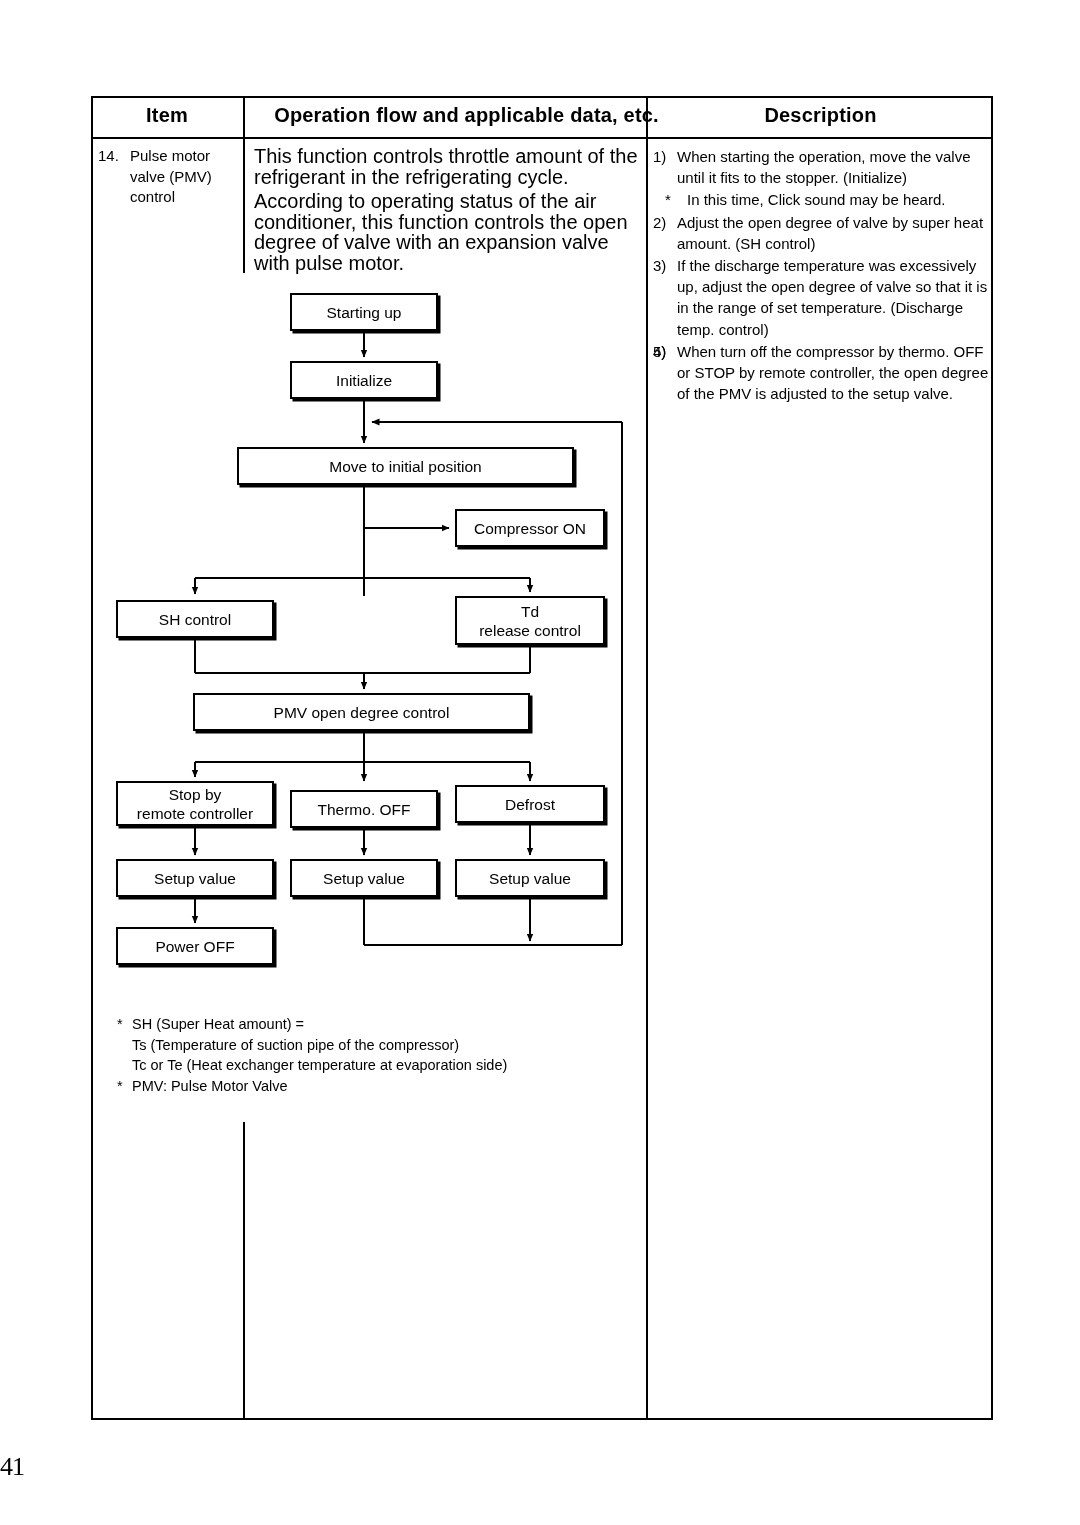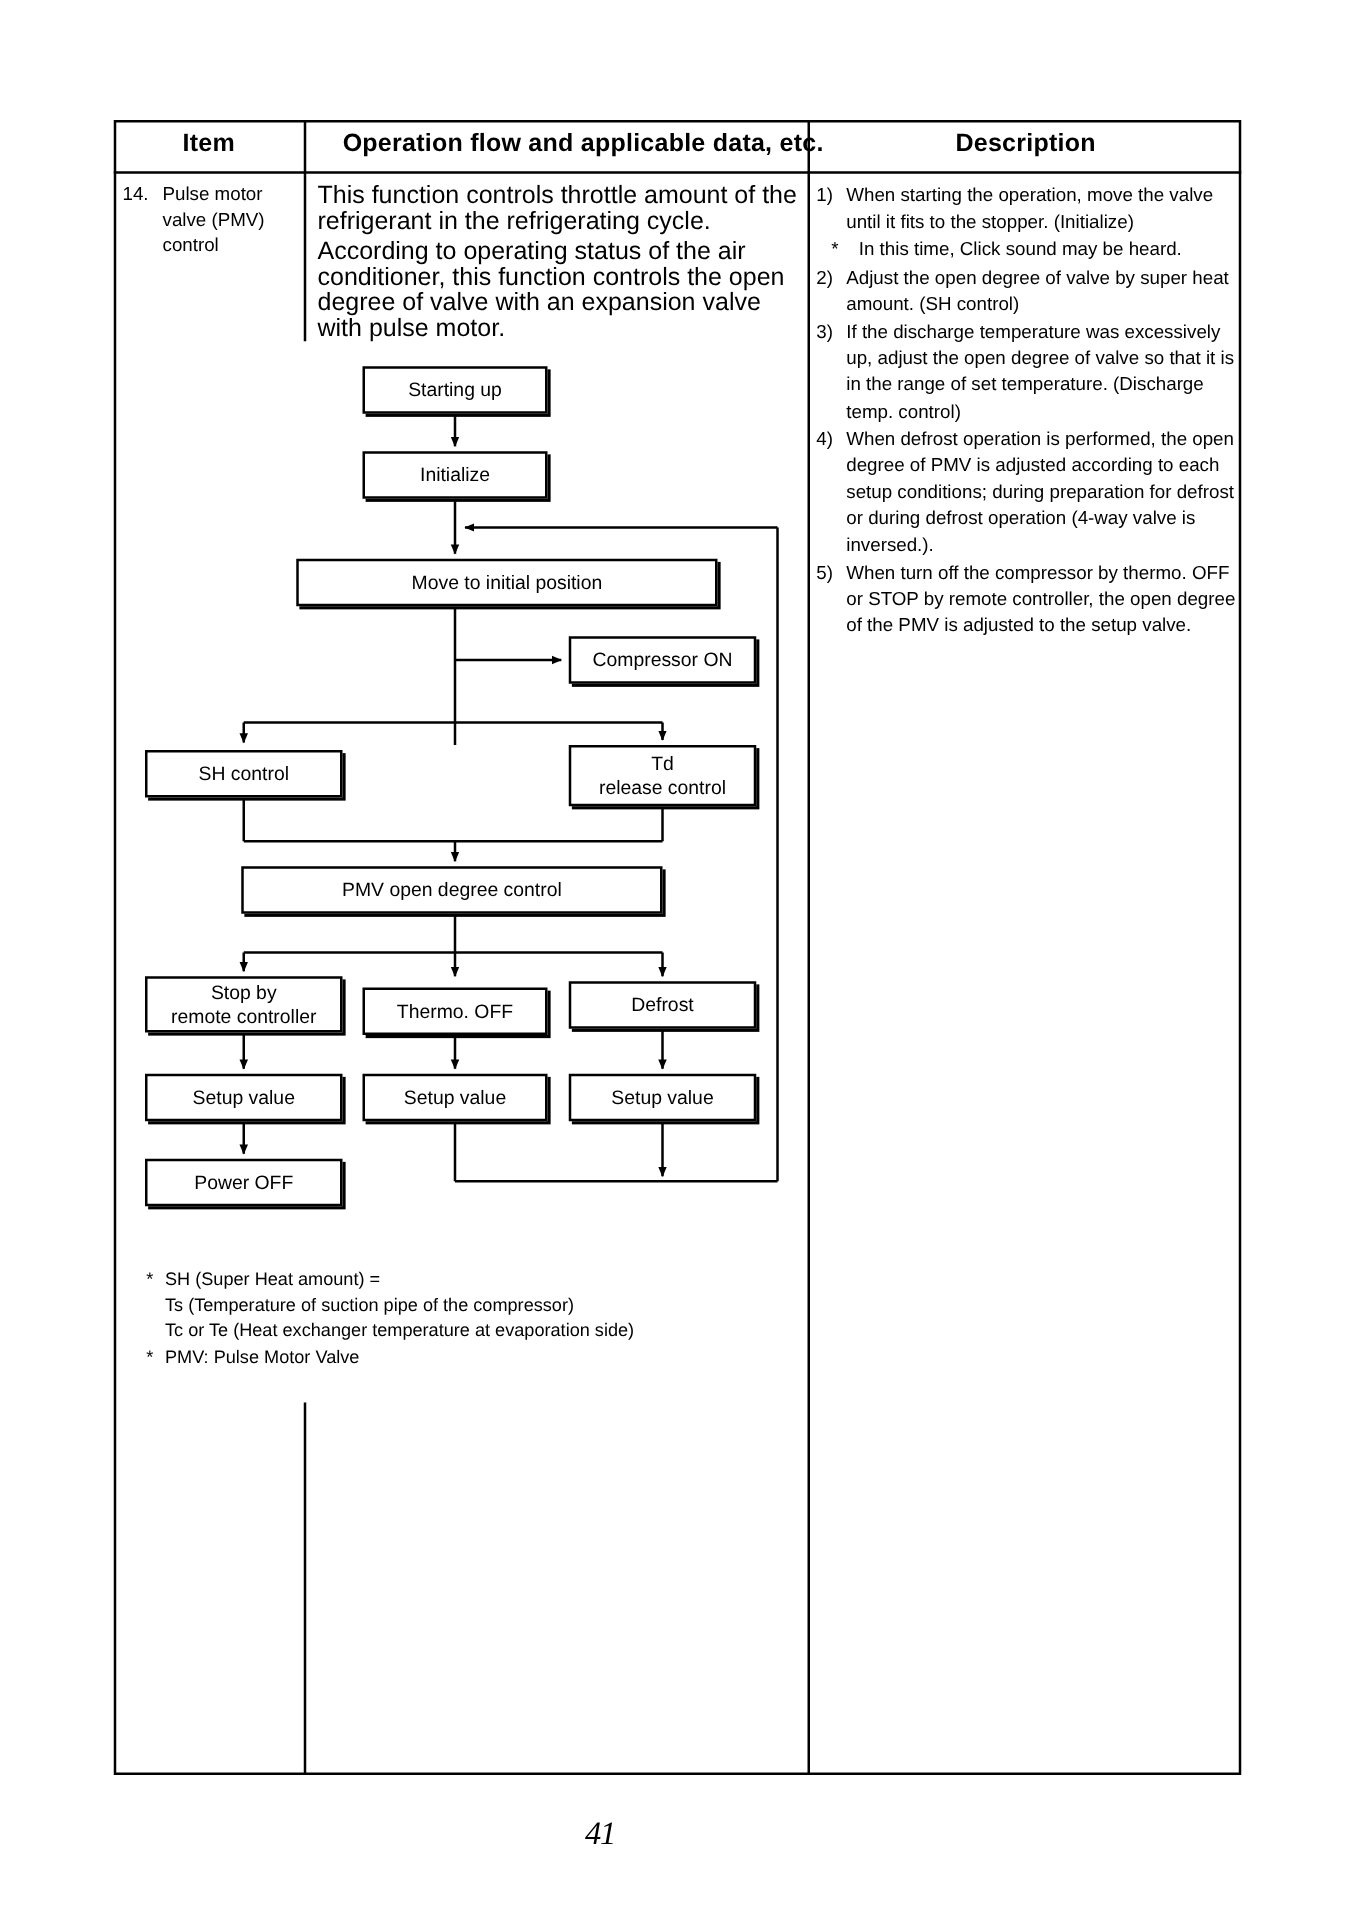--- a/index.html
+++ b/index.html
@@ -175,25 +175,24 @@
     top: 0;
   }
   .fn-sub { display: block; }
 
   
   #page-number {
     position: absolute;
     left: 0;
     top: 1452px;
     width: 960px;
-    text-align: center;
+    text-align: left;
     font-family: "Liberation Serif", serif;
     font-size: 26px;
     letter-spacing: -1px;
-    font-style: italic;
   }
 </style>
 </head>
 <body>
 
 <div id="table-frame"></div>
 <div id="header-rule"></div>
 <div id="divider-1-top"></div>
 <div id="divider-1-bottom"></div>
 <div id="divider-2"></div>
@@ -224,21 +223,20 @@
   <div class="desc-item">
     <span class="marker">2)</span>
     <span>Adjust the open degree of valve by super heat amount. (SH control)</span>
   </div>
   <div class="desc-item">
     <span class="marker">3)</span>
     <span>If the discharge temperature was excessively up, adjust the open degree of valve so that it is in the range of set temperature. (Discharge temp. control)</span>
   </div>
   <div class="desc-item">
     <span class="marker">4)</span>
-    <span>When defrost operation is performed, the open degree of PMV is adjusted according to each setup conditions; during preparation for defrost or during defrost operation (4-way valve is inversed.).</span>
   </div>
   <div class="desc-item">
     <span class="marker">5)</span>
     <span>When turn off the compressor by thermo. OFF or STOP by remote controller, the open degree of the PMV is adjusted to the setup valve.</span>
   </div>
 </div>
 
 <svg id="flowchart" viewBox="0 0 1080 1525">
   <defs>
     <marker id="arrowhead" markerWidth="9" markerHeight="9" refX="7.5" refY="4" orient="auto" markerUnits="userSpaceOnUse">

